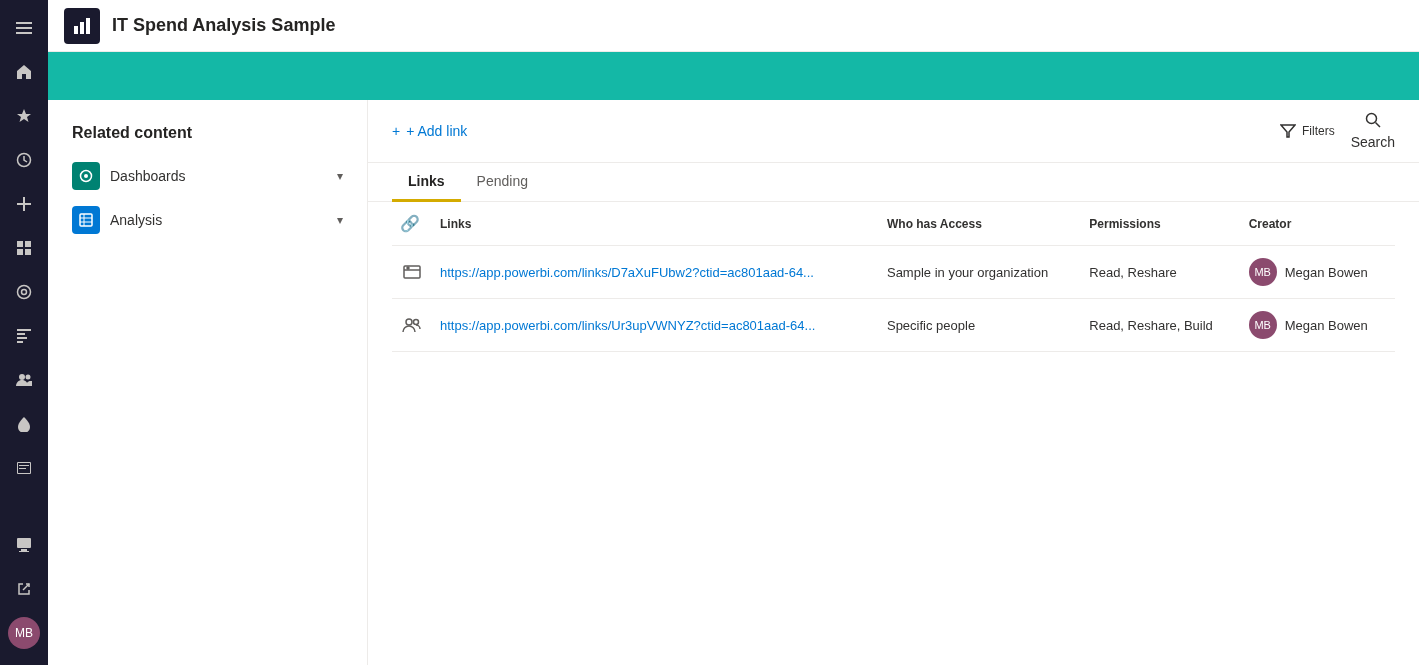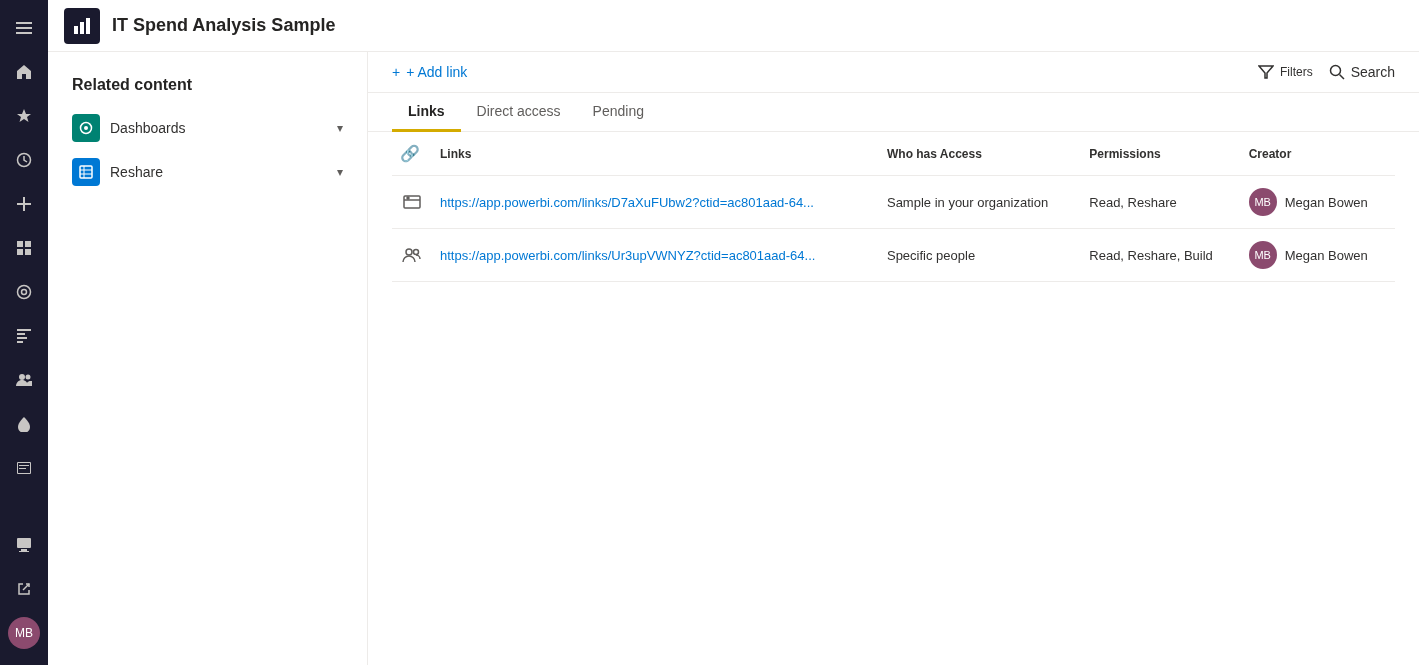--- a/index.html
+++ b/index.html
@@ -42,20 +42,21 @@
       margin-bottom: 8px;
     }
 
     
     .main-content {
       flex: 1;
       display: flex;
       flex-direction: column;
       background: #14b8a6;
       overflow: hidden;
+      gap: 48px;
     }
 
     
     .header {
       display: flex;
       align-items: center;
       padding: 0 16px;
       height: 52px;
       border-bottom: 1px solid #edebe9;
       background: #fff;
@@ -173,20 +174,21 @@
     }
     .search-btn {
       display: flex;
       align-items: center;
       gap: 6px;
       color: #323130;
       cursor: pointer;
       font-size: 14px;
       background: none;
       border: none;
+      flex-direction: column;
     }
 
     
     .tabs {
       display: flex;
       padding: 0 24px;
       border-bottom: 1px solid #edebe9;
       gap: 0;
     }
     .tab {
@@ -377,21 +379,21 @@
 
       <div class="sidebar-item">
         <div class="sidebar-item-icon blue">
           <svg width="14" height="14" viewBox="0 0 14 14" fill="white">
             <rect x="1" y="1" width="12" height="12" rx="1" fill="none" stroke="white" stroke-width="1.5"></rect>
             <line x1="1" y1="5" x2="13" y2="5" stroke="white" stroke-width="1"></line>
             <line x1="1" y1="9" x2="13" y2="9" stroke="white" stroke-width="1"></line>
             <line x1="5" y1="1" x2="5" y2="13" stroke="white" stroke-width="1"></line>
           </svg>
         </div>
-        <span class="sidebar-item-label">Reshare</span>
+        <span class="sidebar-item-label">Analysis</span>
         <span class="sidebar-item-chevron">▾</span>
       </div>
 
     </div>
 
     <div class="right-panel">
 
       <div class="toolbar">
         <button class="add-link-btn">
           <span>+</span>
@@ -409,23 +411,20 @@
             <circle cx="6.5" cy="6.5" r="5"></circle>
               <line x1="10.5" y1="10.5" x2="15" y2="15"></line>
           </svg>
           <span>Search</span>
         </button>
       </div>
 
       <div class="tabs">
         <div class="tab active">
           <span>Links</span>
-        </div>
-        <div class="tab">
-          <span>Direct access</span>
         </div>
         <div class="tab">
           <span>Pending</span>
         </div>
       </div>
 
       <div class="table-area">
         <table class="table">
           <thead>
             <tr>

